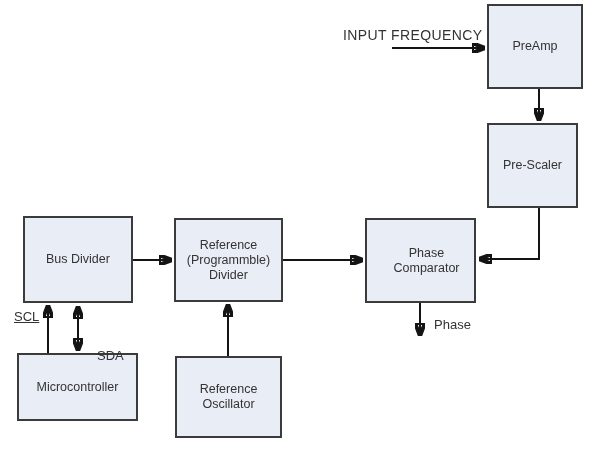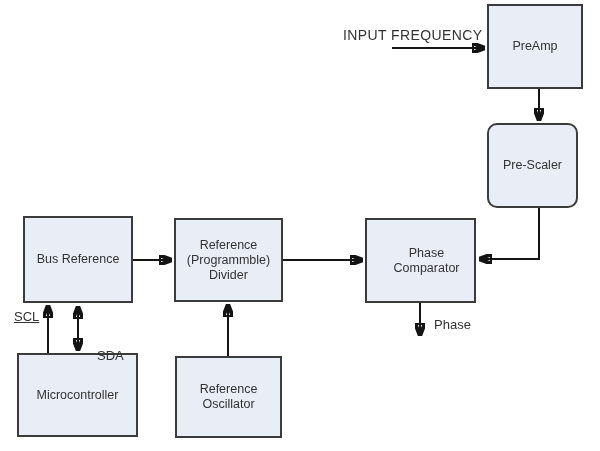--- a/index.html
+++ b/index.html
@@ -55,25 +55,25 @@
   .lbl-vtune { left: 434px; top: 317px; }
   .watermark {
     position: absolute;
     left: 411px; top: 420px;
     font-size: 21px;
     color: var(--watermark);
     white-space: nowrap;
   }
   
   .b-preamp   { left: 487px; top: 4px;   width: 96px; height: 85px; }
-  .b-prescaler{ left: 487px; top: 123px; width: 91px;  height: 85px; border-radius: 10px; }
+  .b-prescaler{ left: 487px; top: 123px; width: 91px;  height: 85px; }
   .b-phase    { left: 365px; top: 218px; width: 111px; height: 85px; padding-left: 12px; }
   .b-divider  { left: 174px; top: 218px; width: 109px; height: 84px; }
   .b-bus      { left: 23px;  top: 216px; width: 110px; height: 87px; }
-  .b-micro    { left: 17px;  top: 353px; width: 121px; height: 84px; }
+  .b-micro    { left: 17px;  top: 353px; width: 121px; height: 68px; }
   .b-osc      { left: 175px; top: 356px; width: 107px; height: 82px; }
 </style>
 </head>
 <body>
 
 <div class="stage">
 
   <svg class="connectors" width="600" height="451" viewBox="0 0 600 451" xmlns="http://www.w3.org/2000/svg">
     <defs>
       <marker id="ah" markerWidth="6.5" markerHeight="5" refX="6" refY="2.5" orient="auto-start-reverse" markerUnits="strokeWidth">
@@ -91,21 +91,21 @@
     <line x1="78" y1="307" x2="78" y2="350" marker-start="url(#ah)" marker-end="url(#ah)"></line>
   </svg>
 
   <div class="block b-preamp">PreAmp</div>
   <div class="block b-prescaler">Pre-Scaler</div>
   <div class="block b-phase">Phase
 Comparator</div>
   <div class="block b-divider">Reference
 (Programmble)
 Divider</div>
-  <div class="block b-bus">Bus Reference</div>
+  <div class="block b-bus">Bus Divider</div>
   <div class="block b-micro">Microcontroller</div>
   <div class="block b-osc">Reference
 Oscillator</div>
 
   <div class="lbl lbl-input">INPUT FREQUENCY</div>
   <div class="lbl lbl-scl">SCL</div>
   <div class="lbl lbl-sda">SDA</div>
   <div class="lbl lbl-vtune">Phase</div>
 
 

